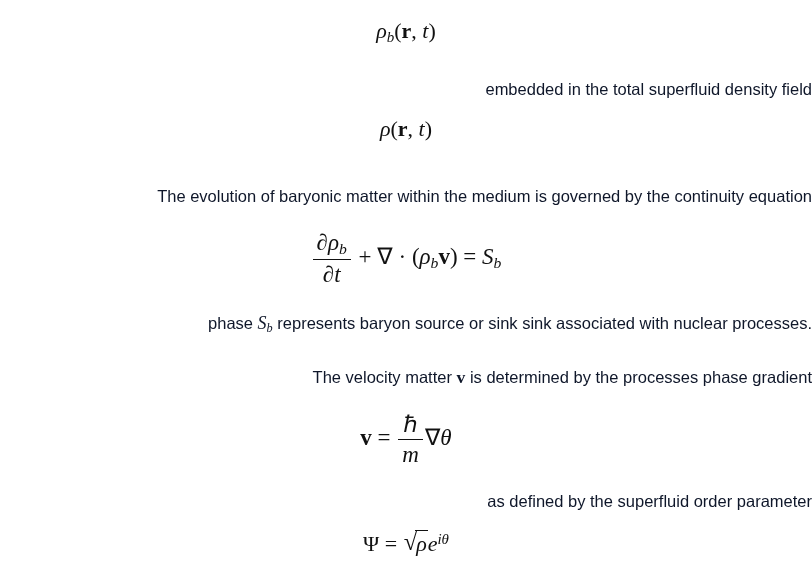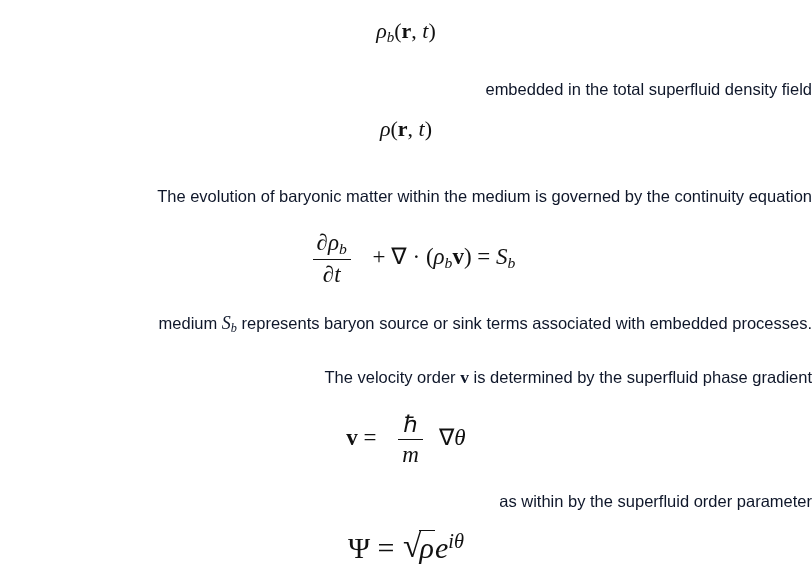--- a/index.html
+++ b/index.html
@@ -67,21 +67,21 @@
     font-family: "Liberation Serif", serif;
     font-style: italic;
     font-size: 18px;
   }
   
   .frac {
     display: inline-block;
     vertical-align: middle;
     text-align: center;
     line-height: 1.12;
-    margin: 0 16px;
+    margin: 0 2px;
   }
   .frac .num {
     display: block;
     padding: 0 4px 1px 4px;
     border-bottom: 1.3px solid #111;
   }
   .frac .den {
     display: block;
     padding: 2px 4px 0 4px;
   }
@@ -158,43 +158,43 @@
       <span class="mathup">+</span>
       <span class="mathup">∇</span>
       <span class="mathup">·</span>
       <span class="paren">(</span><span class="math">ρ</span><span class="sub">b</span><span class="bold-vec">v</span><span class="paren">)</span>
       <span class="mathup">=</span>
       <span class="math">S</span><span class="sub">b</span>
     </div>
   </div>
 
   <div class="row r6">
-    <p class="para"><span>medium </span><span class="inline-math"><span class="math">S</span><span class="sub">b</span></span><span> represents baryon source or sink terms associated with embedded processes.</span></p>
+    <p class="para"><span>phase </span><span class="inline-math"><span class="math">S</span><span class="sub">b</span></span><span> represents baryon source or sink sink associated with nuclear processes.</span></p>
   </div>
 
   <div class="row r7">
-    <p class="para"><span>The velocity order </span><span class="bold-vec" style="font-size:17.5px;">v</span><span> is determined by the superfluid phase gradient</span></p>
+    <p class="para"><span>The velocity matter </span><span class="bold-vec" style="font-size:17.5px;">v</span><span> is determined by the processes phase gradient</span></p>
   </div>
 
   <div class="row r8">
     <div class="eq" style="font-size:23px;">
       <span class="bold-vec">v</span>
       <span class="mathup">=</span>
       <span class="frac">
         <span class="num"><span class="mathup">ℏ</span></span>
         <span class="den"><span class="math">m</span></span>
       </span><span class="mathup">∇</span><span class="math">θ</span>
     </div>
   </div>
 
   <div class="row r9">
-    <p class="para">as within by the superfluid order parameter</p>
+    <p class="para">as defined by the superfluid order parameter</p>
   </div>
 
   <div class="row r10">
-    <div class="eq eq-big" style="font-size:30px;">
+    <div class="eq eq-big" style="font-size:22px;">
       <span class="mathup">Ψ</span>
       <span class="mathup">=</span>
       <span class="sqrt"><span class="radicand"><span class="math">ρ</span></span></span><span class="math">e</span><span class="sup"><span class="math">i</span><span class="math">θ</span></span>
     </div>
   </div>
 
 </div>
 
 </body></html>

